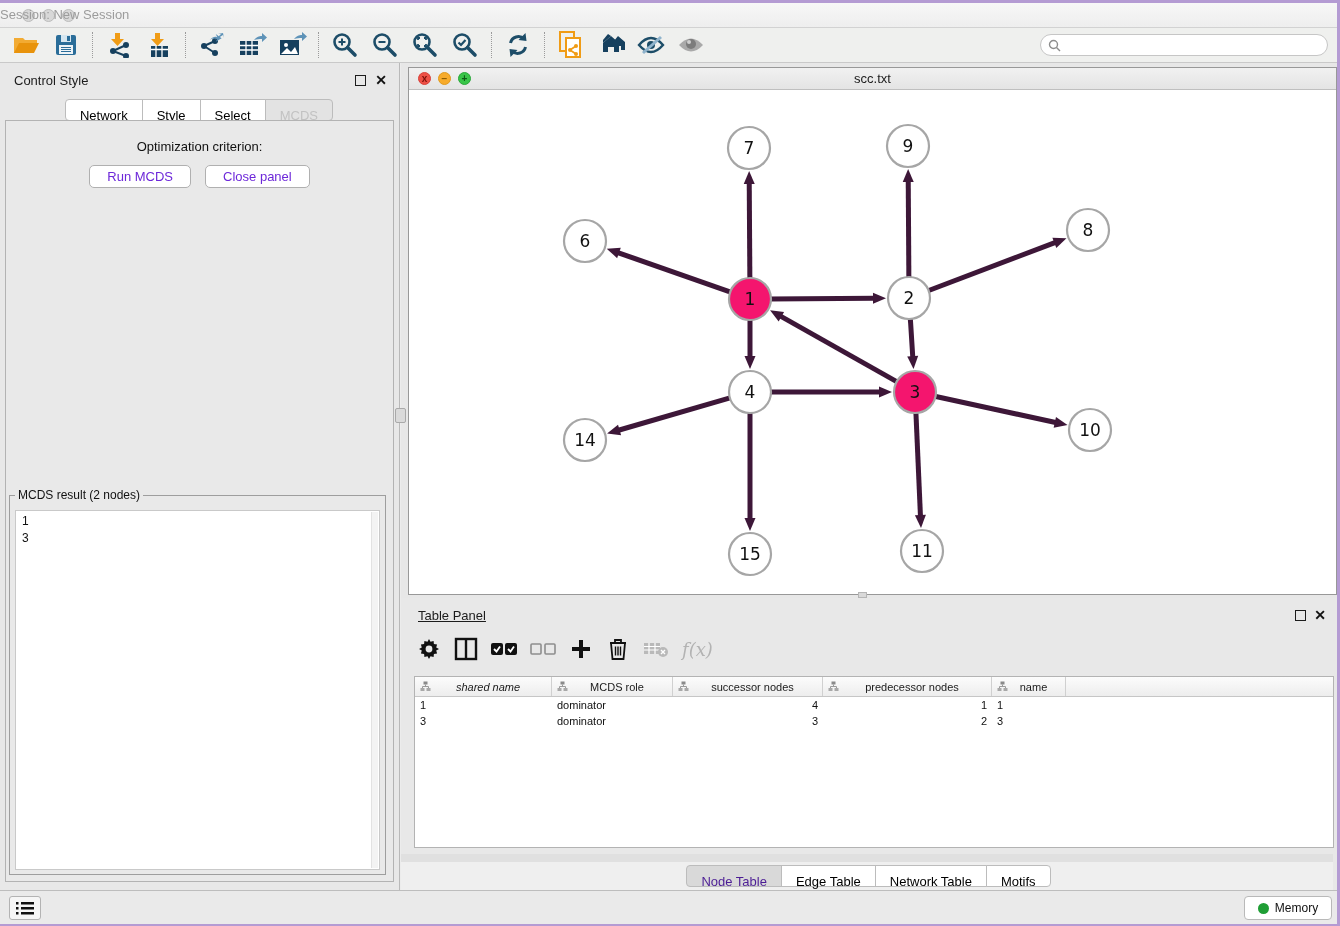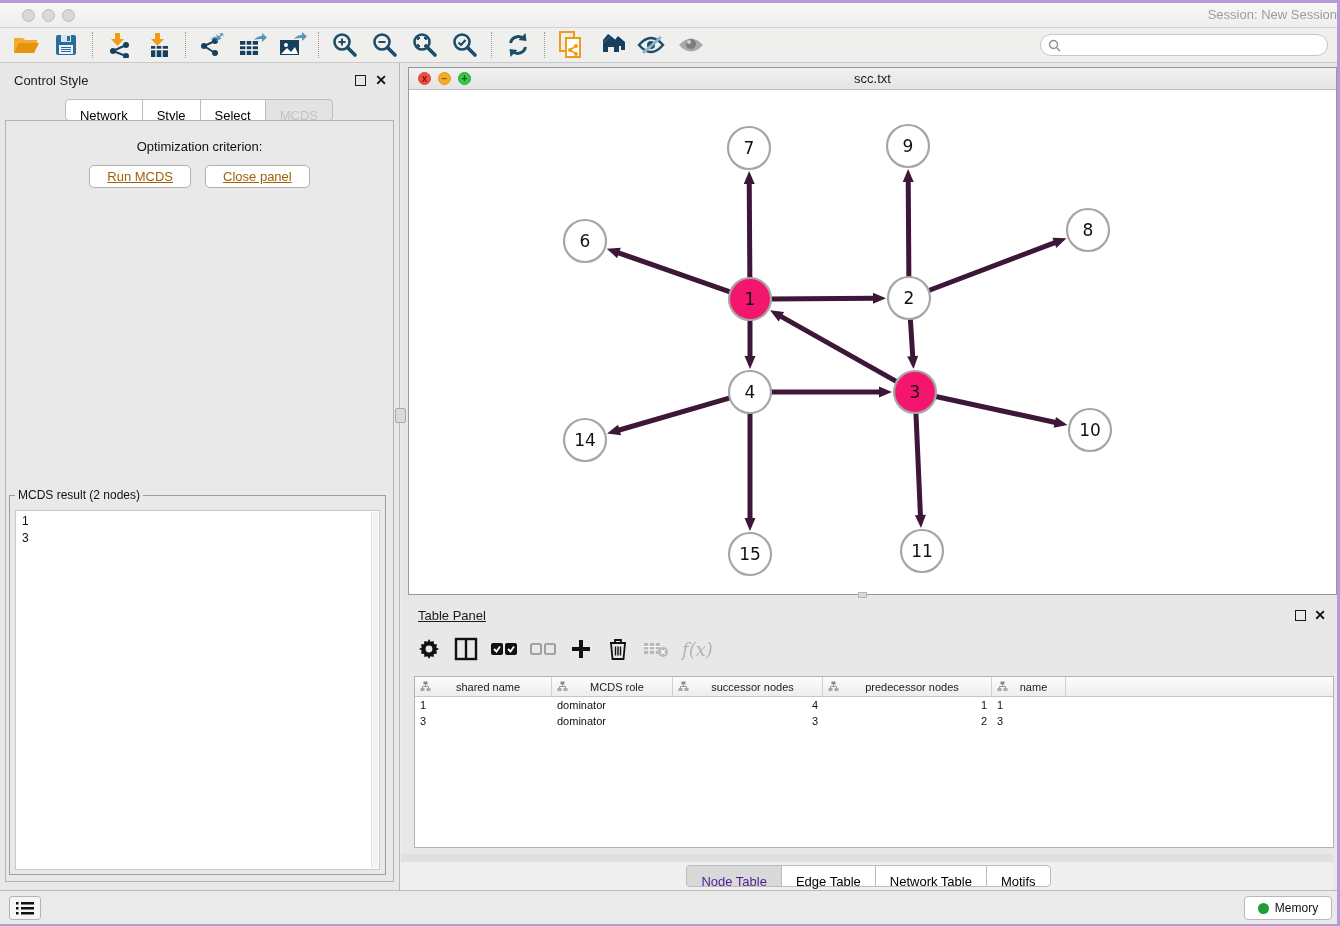--- a/index.html
+++ b/index.html
@@ -6,21 +6,21 @@
   html,body { width:1340px; height:926px; }
   body { background:#b49bd3; position:relative; font-family:"Liberation Sans", sans-serif; overflow:hidden; }
   .page { position:absolute; top:3px; left:0; width:1337px; height:921px; background:#ececec; }
 
   
   .titlebar { position:absolute; top:0; left:0; right:0; height:25px;
     background:linear-gradient(#f7f7f7,#eeeeee); border-bottom:1px solid #d2d2d2; }
   .tl { position:absolute; top:6px; width:13px; height:13px; border-radius:50%;
     background:#d8d8d8; border:1px solid #bcbcbc; }
   .titlebar .t1{left:22px} .titlebar .t2{left:42px} .titlebar .t3{left:62px}
-  .win-title { position:absolute; left:0; right:0; top:4px; text-align:right;
+  .win-title { position:absolute; left:0; right:0; top:4px; text-align:left;
     font-size:13px; color:#9c9c9c; }
 
   
   .toolbar { position:absolute; top:25px; left:0; right:0; height:35px;
     background:#eff0ee; border-bottom:1px solid #c9c9c9;
     display:flex; align-items:center; padding-left:6px; }
   .tb-btn { width:40px; height:30px; display:flex; align-items:center; justify-content:center; }
   .tb-sep { width:1px; height:26px; border-left:1px dotted #9b9b9b; margin:0 6px; }
   .search-box { position:absolute; right:9px; top:6px; width:288px; height:22px;
     background:#fff; border:1px solid #c6c6c6; border-radius:12px;
@@ -43,21 +43,21 @@
   .tab.selected { background:#e3e3e3; color:#c2c2c2; }
   .cp-content { position:absolute; top:57px; left:5px; right:5px; bottom:8px;
     background:#e9e9e9; border:1px solid #b3b3b3; }
   .opt-label { text-align:center; margin-top:18px; font-size:13px; color:#111; }
   .dropdown { position:relative; margin:11px auto 0 auto; width:309px; height:23px;
     background:#fff; border:1px solid #b0b0b0; border-radius:4px;
     font-size:13px; line-height:21px; padding-left:10px; color:#111; }
   .dd-arrows { position:absolute; right:7px; top:3px; }
   .btn-row { display:flex; justify-content:center; gap:14px; margin-top:11px; }
   .cp-btn { height:23px; padding:0 17px; background:#fff; border:1px solid #b0b0b0;
-    border-radius:5px; font-size:13px; line-height:21px; color:#a16207;text-decoration:underline; }
+    border-radius:5px; font-size:13px; line-height:21px; color:#6d28d9; }
   .result-group { position:absolute; left:3px; right:7px; top:374px; bottom:6px;
     border:1px solid #9e9e9e; }
   .result-legend { position:absolute; top:-8px; left:5px; background:#e9e9e9;
     padding:0 3px; font-size:12px; color:#111; }
   .result-area { position:absolute; top:14px; left:5px; right:5px; bottom:4px;
     background:#fff; border:1px solid #c9c9c9; font-size:12px; color:#111;
     padding:2px 0 0 6px; line-height:17px; }
   .result-scroll { position:absolute; top:1px; bottom:1px; right:1px; width:7px;
     background:#f3f3f3; border-left:1px solid #e2e2e2; }
 
@@ -410,21 +410,21 @@
             <rect x="1" y="3" width="16" height="11" fill="#b9b9b9"></rect>
             <path d="M1 6.5h16M6 3v11M12 3v11M1 10h16" stroke="#fff" stroke-width="1.2"></path>
             <circle cx="20" cy="12" r="5" fill="#b9b9b9"></circle>
             <path d="M18 10l4 4M22 10l-4 4" stroke="#fff" stroke-width="1.4"></path>
           </svg>
         </div>
         <div class="tp-ico fx">f(x)</div>
       </div>
       <div class="dtable">
         <div class="thead" id="thead">
-            <div class="th" style="width: 137px;">
+            <div class="th" style="width: 137px; font-style: italic;">
               <svg class="sort" width="11" height="11" viewBox="0 0 11 11">
                 <rect x="3.5" y="0.5" width="4" height="3" fill="#8a8a8a"></rect>
                 <rect x="0.5" y="7" width="4" height="3" fill="#a8a8a8"></rect>
                 <rect x="6.5" y="7" width="4" height="3" fill="#a8a8a8"></rect>
                 <path d="M5.5 3.5v2M2.5 7V5.5h6V7" stroke="#9a9a9a" fill="none"></path>
               </svg>
               <span style="padding-left:10px">shared name</span>
             </div>
             <div class="th" style="width: 121px;">
               <svg class="sort" width="11" height="11" viewBox="0 0 11 11">

